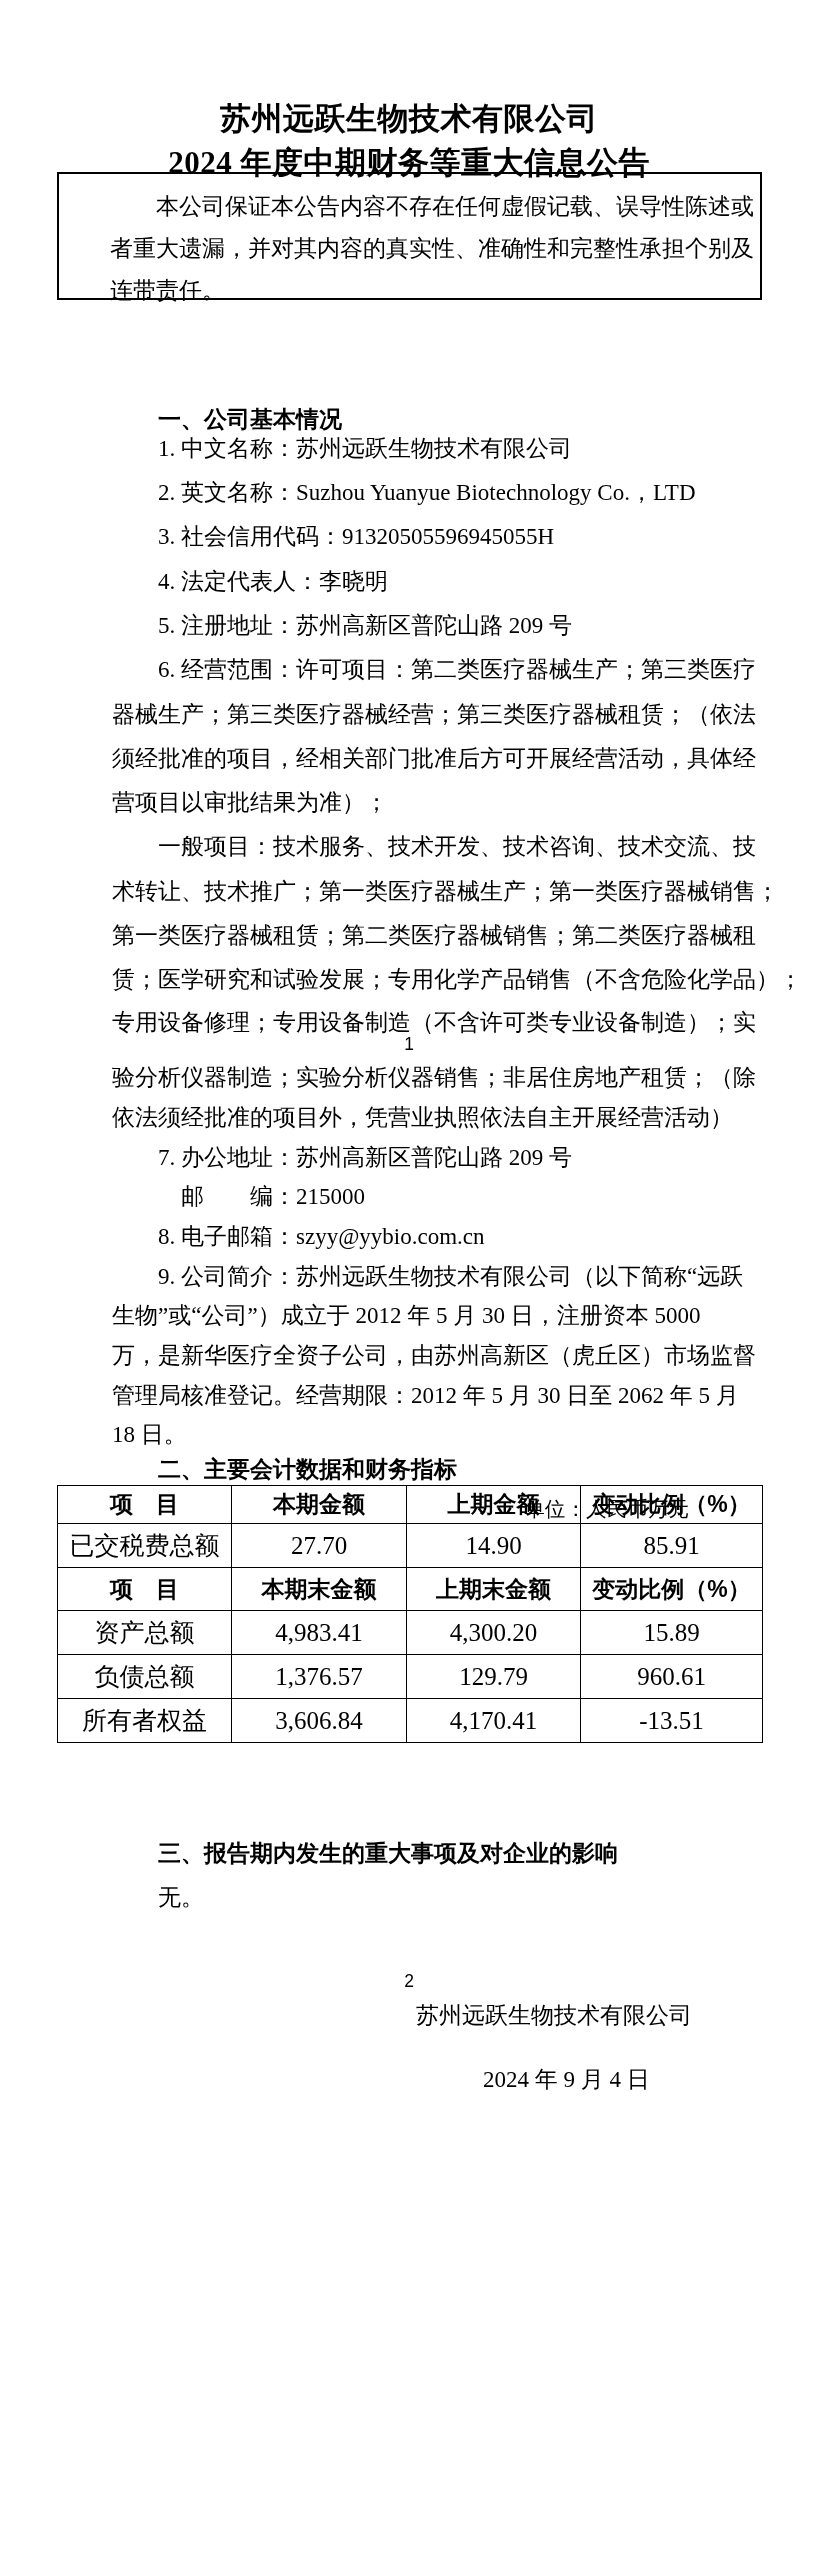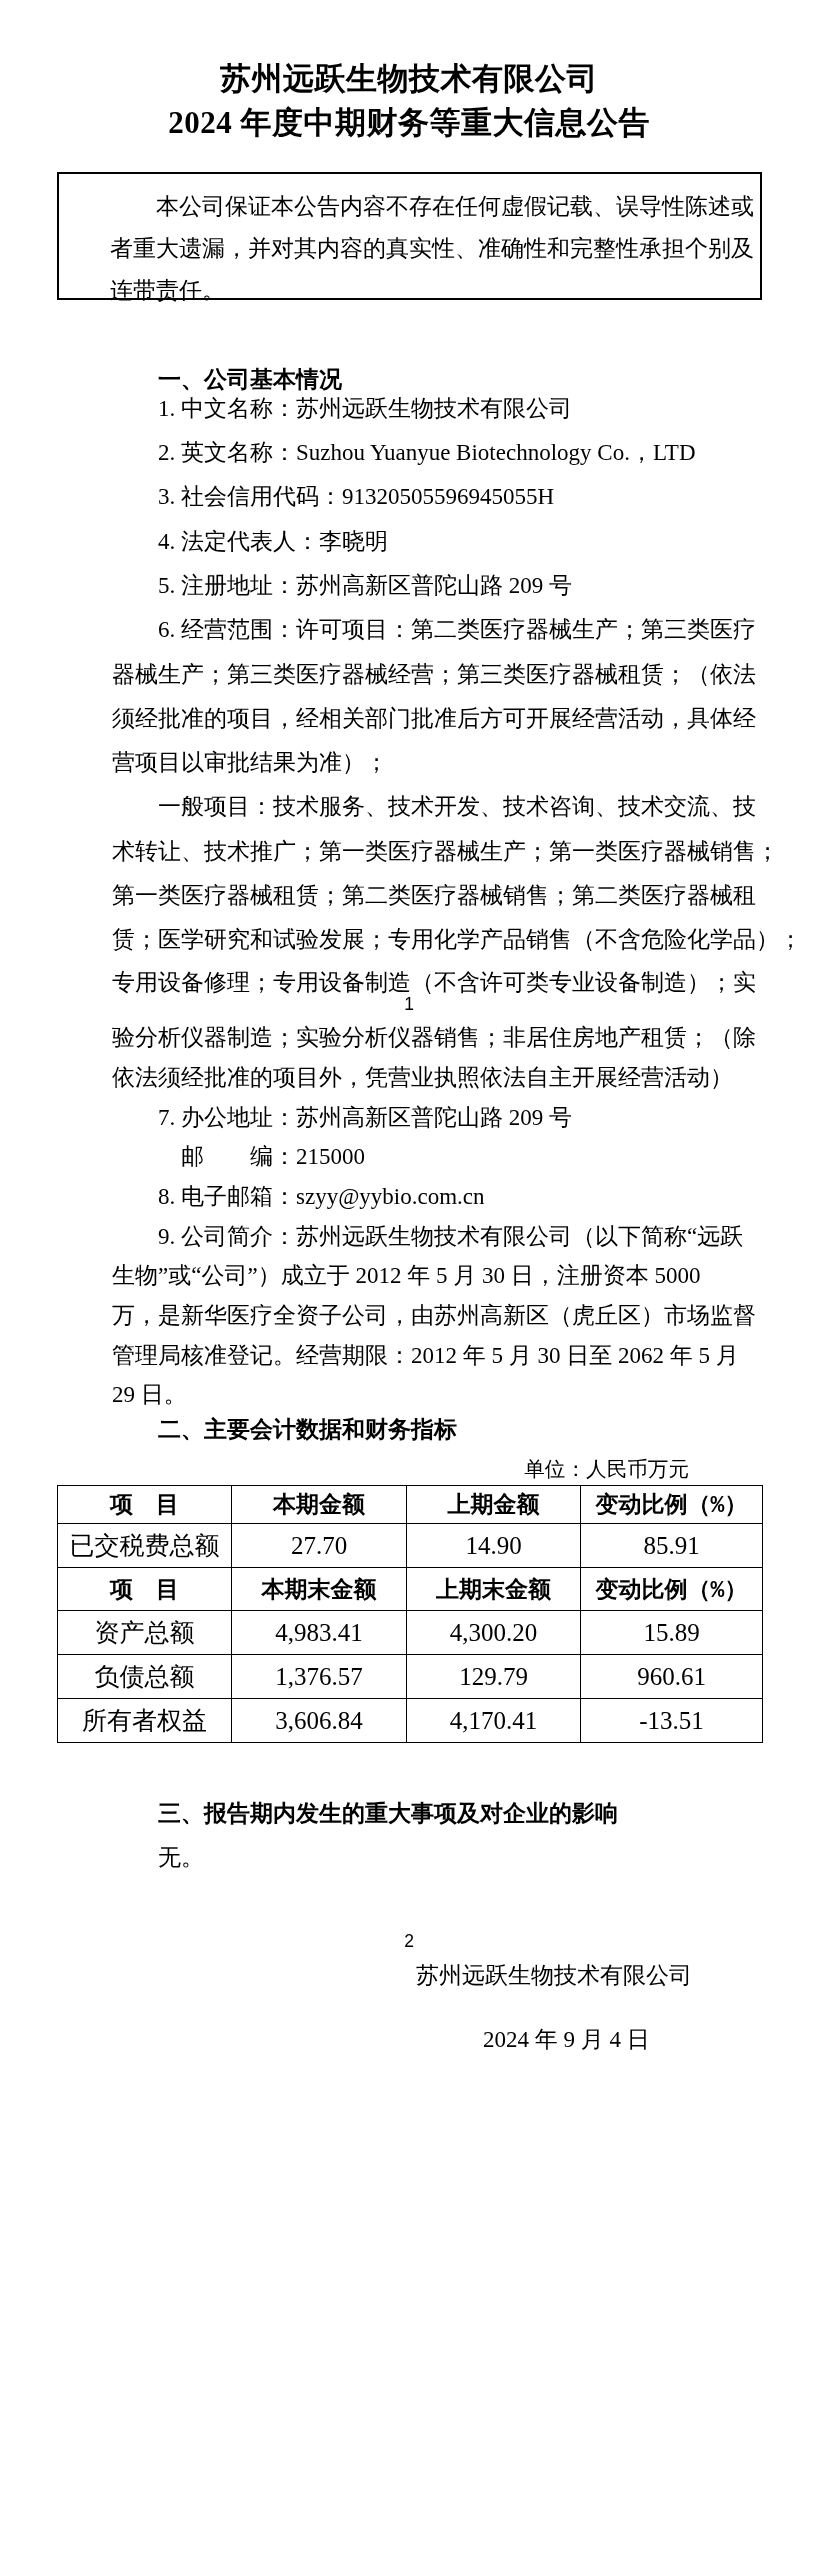--- a/index.html
+++ b/index.html
@@ -4,21 +4,21 @@
 <style>
   html,body{margin:0;padding:0;background:#e8e8e8;}
   #doc{
     position:relative;
     width:818px;height:2939px;
     background:#ffffff;
     font-family:"Liberation Serif","DejaVu Serif",serif;
     color:#000;
     overflow:hidden;
   }
-  .abs{position:absolute;white-space:pre;line-height:1;}
+  .abs{position:absolute;white-space:pre;line-height:1;margin-top:40px;}
   .title-line{
     left:0;width:818px;text-align:center;
     font-weight:bold;font-size:31px;
     font-family:"Liberation Serif","DejaVu Serif",serif;
     letter-spacing:0.5px;
   }
   .body-line{
     left:112px;font-size:23px;
   }
   .heading{
@@ -43,21 +43,21 @@
     width:705px;
   }
   #fin-table td{
     border:1px solid #000;
     text-align:center;vertical-align:middle;
     font-size:25px;padding:0;
     overflow:hidden;
   }
   #fin-table tr.hdr td{
     font-weight:bold;font-size:23px;
-    font-family:Liberation Mono, monospace;
+    font-family:Liberation Sans, sans-serif;
   }
   .pagenum{
     left:0;width:818px;text-align:center;
     font-size:17.5px;
     font-family:"Liberation Sans","DejaVu Sans",sans-serif;
   }
   .sig{font-size:23px;}
 </style>
 </head>
 <body>
@@ -94,21 +94,21 @@
 
   <div class="abs body-line" style="top:1026px">验分析仪器制造；实验分析仪器销售；非居住房地产租赁；（除</div>
   <div class="abs body-line" style="top:1066px">依法须经批准的项目外，凭营业执照依法自主开展经营活动）</div>
   <div class="abs body-line" style="top:1106px">　　7. 办公地址：苏州高新区普陀山路 209 号</div>
   <div class="abs body-line" style="top:1145px">　　　邮　　编：215000</div>
   <div class="abs body-line" style="top:1185px">　　8. 电子邮箱：szyy@yybio.com.cn</div>
   <div class="abs body-line" style="top:1225px">　　9. 公司简介：苏州远跃生物技术有限公司（以下简称“远跃</div>
   <div class="abs body-line" style="top:1264px">生物”或“公司”）成立于 2012 年 5 月 30 日，注册资本 5000</div>
   <div class="abs body-line" style="top:1304px">万，是新华医疗全资子公司，由苏州高新区（虎丘区）市场监督</div>
   <div class="abs body-line" style="top:1344px">管理局核准登记。经营期限：2012 年 5 月 30 日至 2062 年 5 月</div>
-  <div class="abs body-line" style="top:1383px">29 日。</div>
+  <div class="abs body-line" style="top:1383px">18 日。</div>
 
   <div class="abs heading" style="top:1418px">　　二、主要会计数据和财务指标</div>
   <div class="abs" id="unit-note">单位：人民币万元</div>
 
   <table id="fin-table">
     <colgroup>
       <col style="width:174px">
         <col style="width:175px">
         <col style="width:174px">
         <col style="width:182px">

